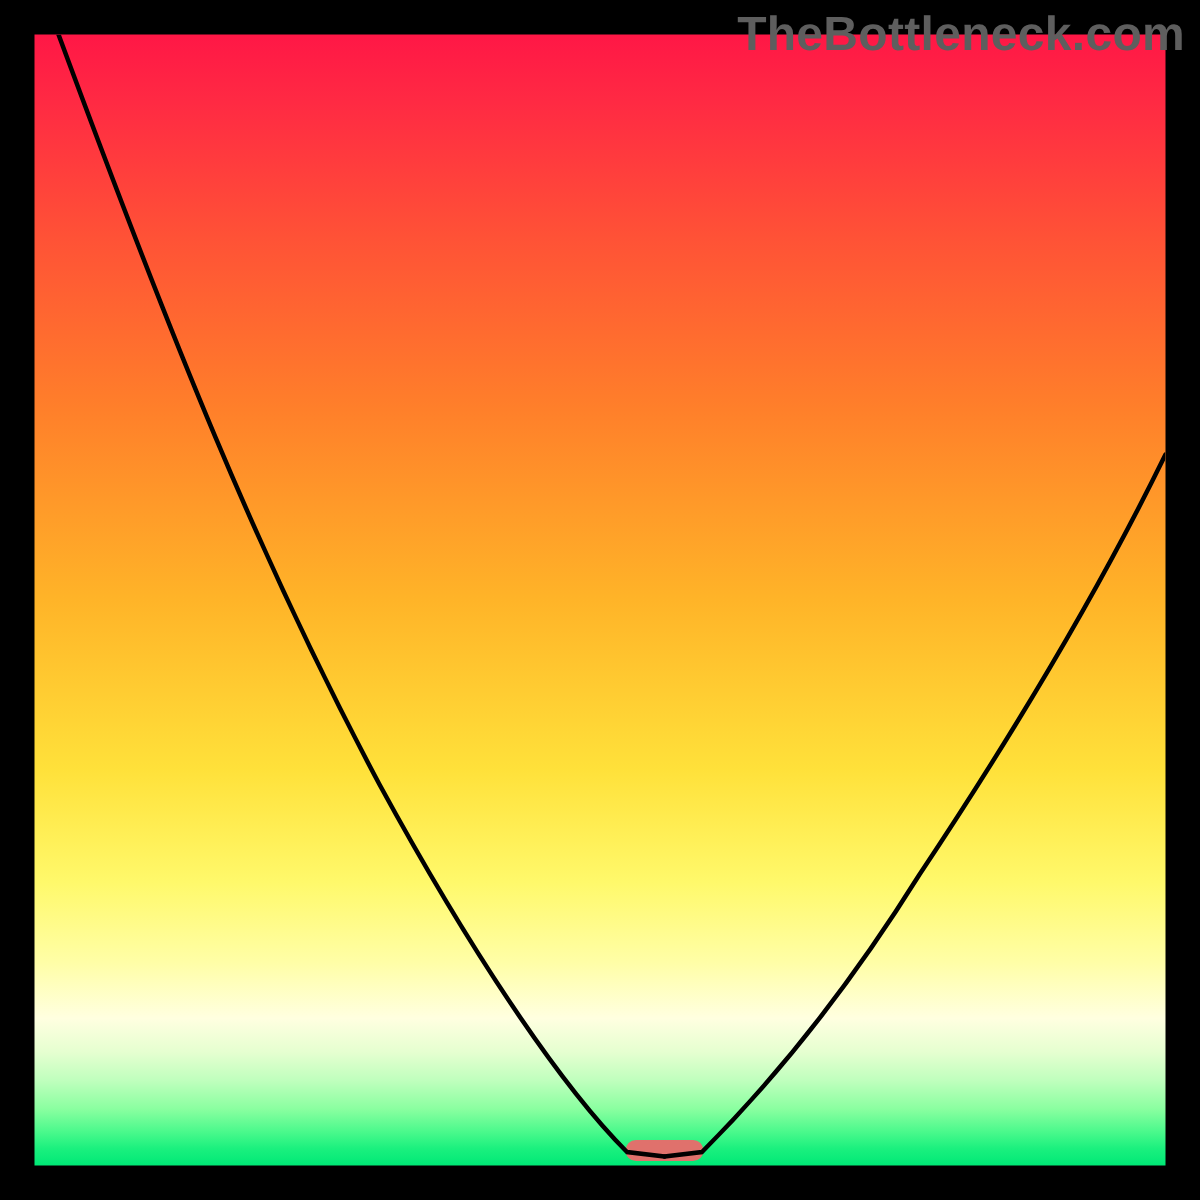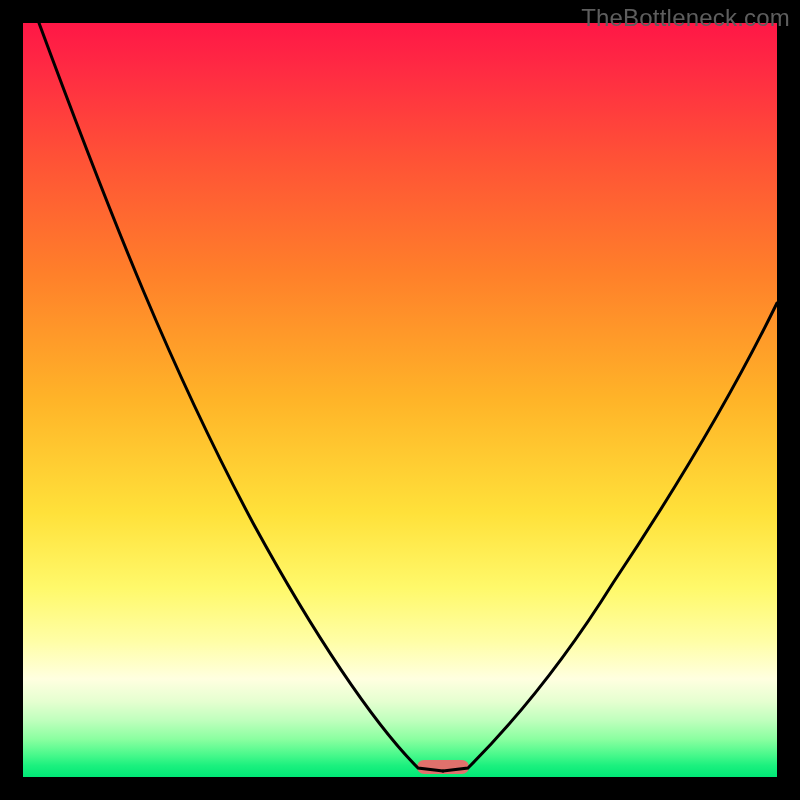--- a/index.html
+++ b/index.html
@@ -15,22 +15,22 @@
     position: relative;
     width: 800px;
     height: 800px;
     background: #000;
   }
   .watermark {
     position: absolute;
     top: 4px;
     right: 10px;
     color: #5e5e5e;
-    font-size: 24px;
-    font-weight: 400;
+    font-size: 32px;
+    font-weight: 700;
     z-index: 3;
     letter-spacing: 0.2px;
   }
   .plot-area {
     position: absolute;
     left: 23px;
     top: 23px;
     width: 754px;
     height: 754px;
     overflow: hidden;

